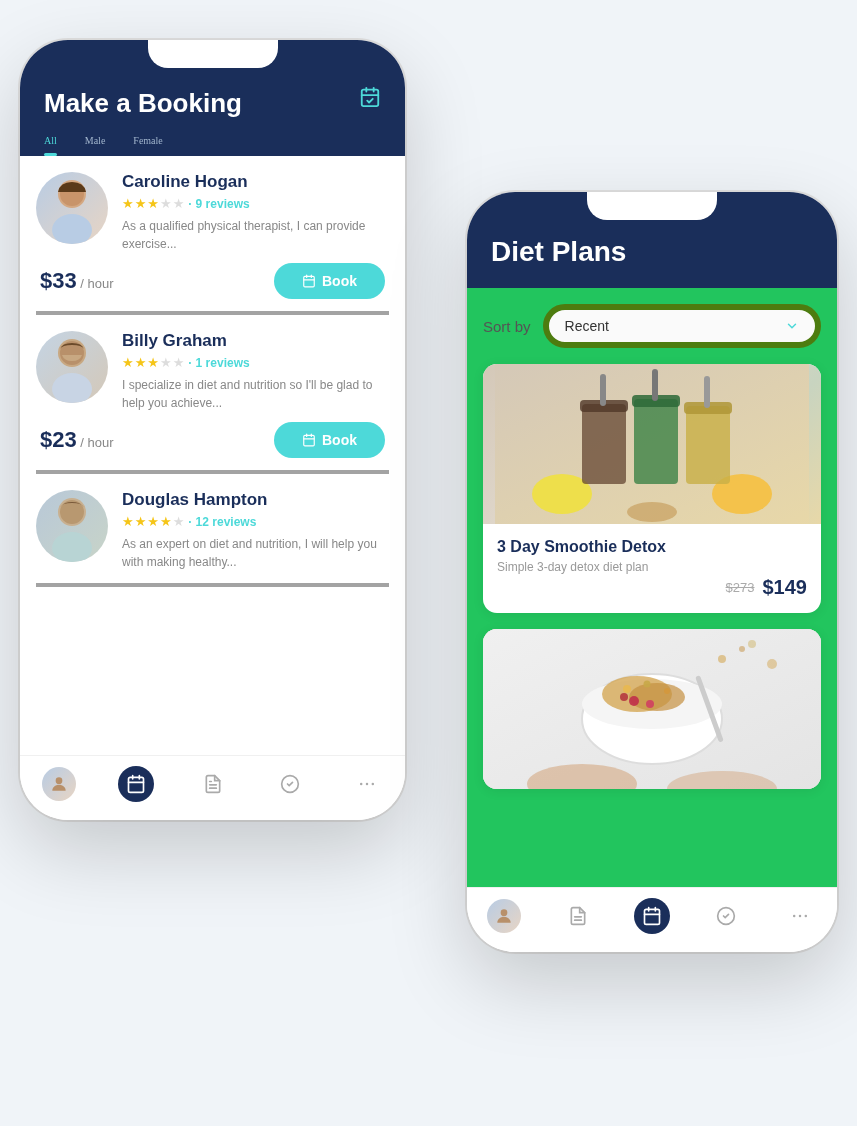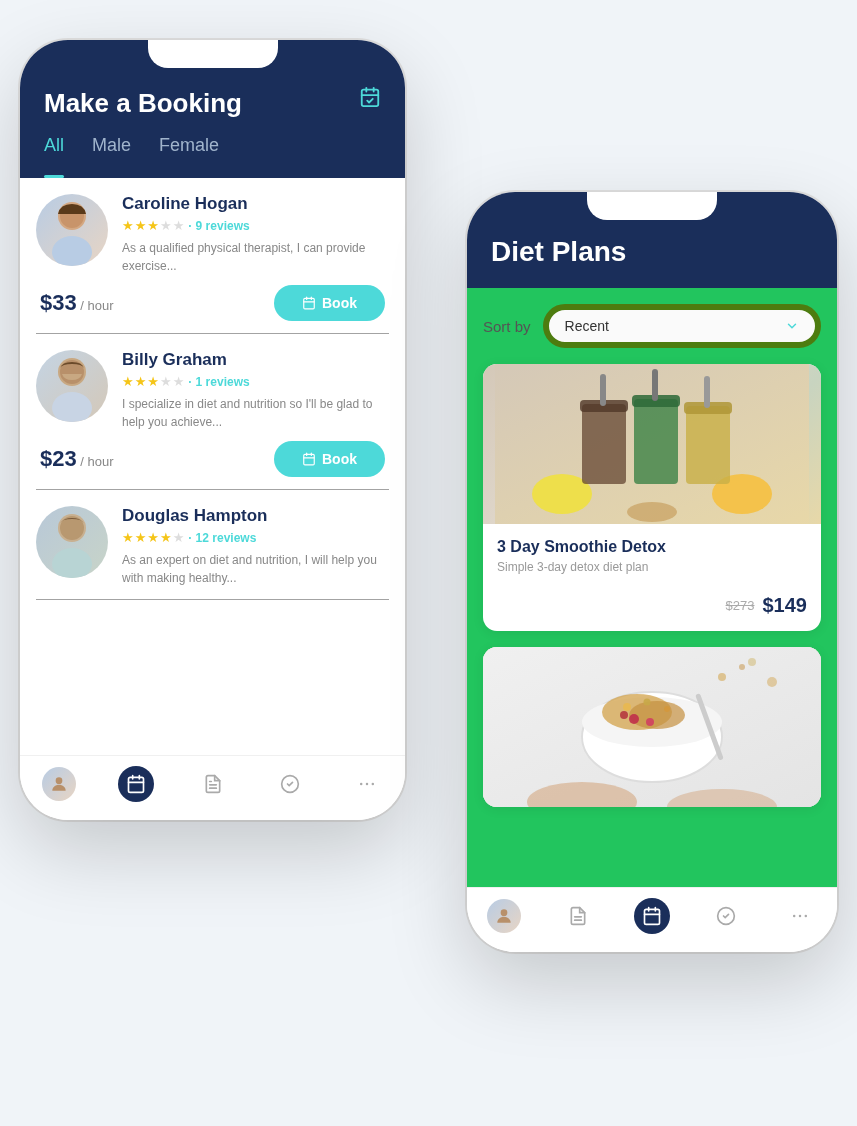--- a/index.html
+++ b/index.html
@@ -94,24 +94,25 @@
       margin-bottom: 16px;
     }
 
     .tabs-row {
       display: flex;
       gap: 28px;
     }
 
     .tab-item {
       color: #a0b4cc;
-      font-size: 18px;
-      padding-bottom: 22px;
+      font-size: 10px;
+      padding-bottom: 10px;
       cursor: pointer;
       position: relative;
+      font-family: Liberation Serif, serif;
     }
 
     .tab-item.active {
       color: #4dd9d9;
     }
 
     .tab-item.active::after {
       content: '';
       position: absolute;
       bottom: 0;
@@ -123,21 +124,21 @@
     }
 
     .doctors-list {
       flex: 1;
       overflow-y: auto;
       padding: 0 16px;
       background: #fff;
     }
 
     .doctor-card {
-      border-bottom: 1px solid #a3a3a3;
+      border-bottom: 4px solid #a3a3a3;
       padding: 16px 0 12px 0;
     }
 
     .doctor-top {
       display: flex;
       gap: 14px;
       align-items: flex-start;
     }
 
     .doctor-avatar {
@@ -365,21 +366,21 @@
     .diet-title {
       font-size: 16px;
       font-weight: 700;
       color: #1a2e5a;
       margin-bottom: 4px;
     }
 
     .diet-subtitle {
       font-size: 12px;
       color: #999;
-      margin-bottom: 20px;
+      margin-bottom: 2px;
     }
 
     .price-row {
       display: flex;
       align-items: center;
       justify-content: flex-end;
       gap: 8px;
     }
 
     .old-price {

